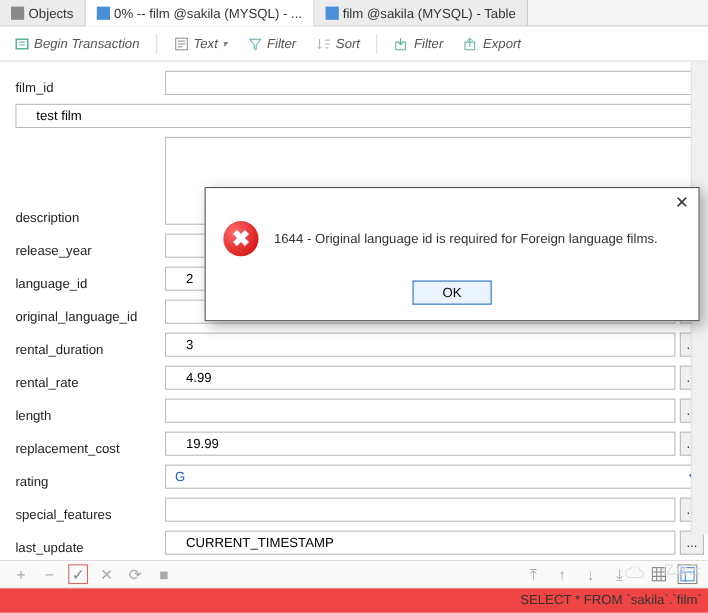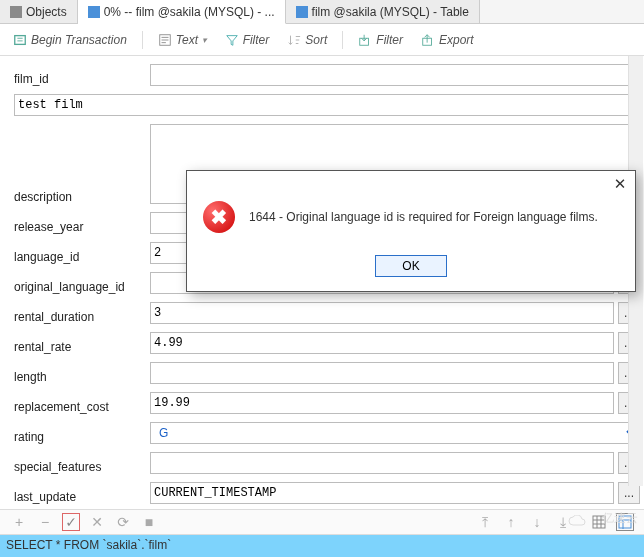--- a/index.html
+++ b/index.html
@@ -11,29 +11,29 @@
 .ico-objects { background: #8a8a8a; }
 .ico-grid { background: #4a90d9; }
 .toolbar { display: flex; align-items: center; gap: 4px; padding: 4px 6px; border-bottom: 1px solid #ddd; height: 32px; }
 .tbtn { display: flex; align-items: center; gap: 4px; padding: 3px 6px; border: 1px solid transparent; border-radius: 3px; cursor: pointer; color: #555; font-style: italic; }
 .tsep { width: 1px; height: 18px; background: #ddd; margin: 0 4px; }
 .ico { width: 14px; height: 14px; display: inline-block; }
 .form { padding: 8px 4px 8px 14px; overflow: auto; height: 460px; }
 .row { display: flex; align-items: flex-end; margin-bottom: 8px; }
 .lbl { width: 136px; padding-top: 4px; color: #222; }
 .fld { flex: 1; display: flex; gap: 4px; align-items: stretch; }
-.inp { flex: 1; border: 1px solid #bcbcbc; padding: 3px 3px; height: 22px; background: #fff; font-family: Liberation Mono, monospace; }
+.inp { flex: 1; border: 1px solid #bcbcbc; padding: 3px 18px; height: 22px; background: #fff; }
 .ta { height: 80px; resize: none; }
 .dotbtn { width: 22px; border: 1px solid #bcbcbc; background: #f0f0f0; display: flex; align-items: center; justify-content: center; cursor: pointer; }
 .sel { flex: 1; border: 1px solid #bcbcbc; padding: 2px 4px; height: 22px; background: #fff; color: #1a60c7; }
 .bbar { position: absolute; bottom: 22px; left: 0; right: 0; height: 26px; border-top: 1px solid #ddd; border-bottom: 1px solid #ddd; display: flex; align-items: center; padding: 0 6px; background: #fafafa; }
 .bbar .bi { width: 18px; height: 18px; margin: 0 4px; display: flex; align-items: center; justify-content: center; color: #aaa; cursor: pointer; font-size: 14px; }
 .bbar .bi.active { border: 1px solid #d66; color: #888; }
 .bbar .spacer { flex: 1; }
-.status { position: absolute; bottom: 0; left: 0; right: 0; height: 22px; padding: 3px 6px; color: #333; background: #7dd3fc; }
+.status { position: absolute; bottom: 0; left: 0; right: 0; height: 22px; padding: 3px 6px; color: #333; background: #ef4444; text-align: right; }
 .modal { position: absolute; left: 186px; top: 170px; width: 450px; background: #fff; border: 1px solid #555; box-shadow: 4px 4px 12px rgba(0,0,0,.3); }
 .modal-head { display: flex; justify-content: flex-end; padding: 4px 6px; }
 .modal-close { width: 18px; height: 18px; display: flex; align-items: center; justify-content: center; cursor: pointer; font-size: 15px; }
 .modal-body { display: flex; gap: 14px; padding: 4px 16px 14px 16px; align-items: center; }
 .err-ico { width: 32px; height: 32px; border-radius: 50%; background: radial-gradient(circle at 30% 30%, #ff6b6b, #c00); color: #fff; display: flex; align-items: center; justify-content: center; font-weight: bold; font-size: 20px; flex-shrink: 0; }
 .modal-foot { padding: 8px 0 14px; text-align: center; }
 .okbtn { padding: 3px 26px; border: 1px solid #2a6fc9; background: #eaf3ff; cursor: pointer; }
 .watermark { position: absolute; right: 6px; bottom: 30px; color: #dcdcdc; font-size: 10px; display: flex; align-items: flex-end; gap: 16px; }
 .scroll-y { position: absolute; right: 1px; top: 56px; width: 15px; height: 430px; background: #f0f0f0; border-left: 1px solid #e0e0e0; }
 </style>

